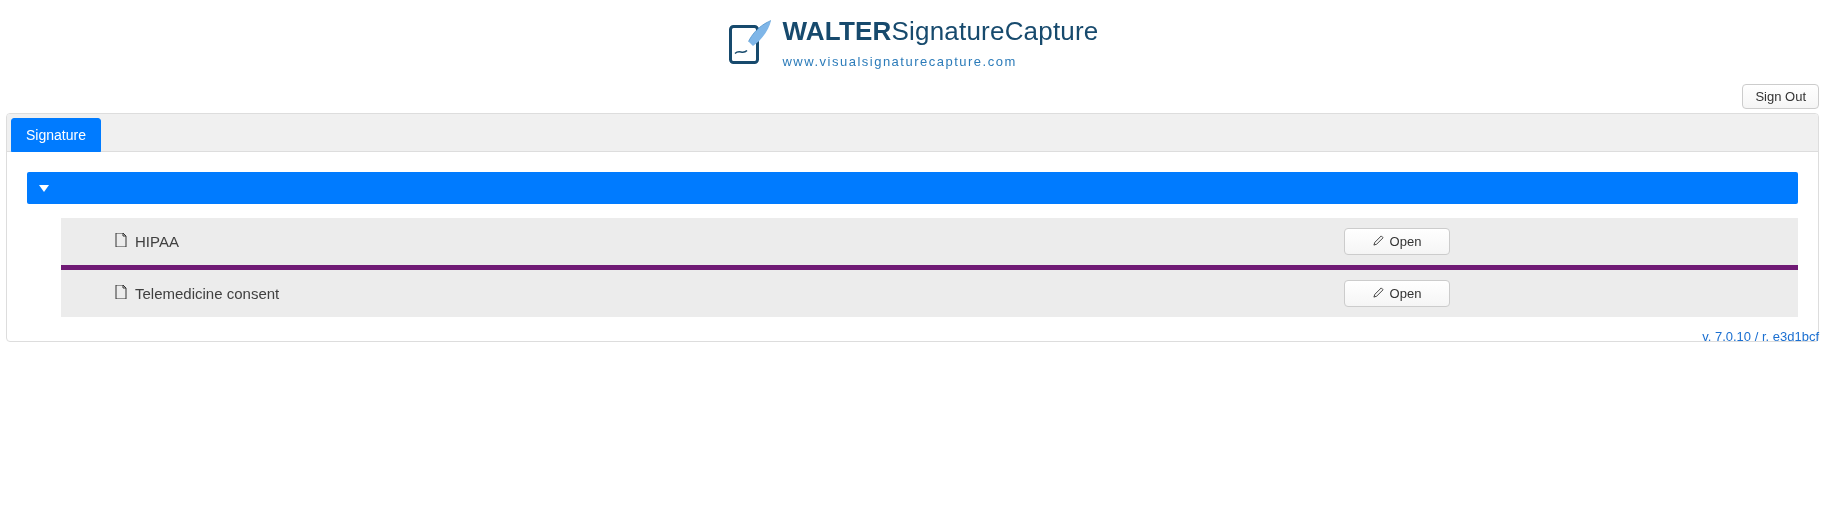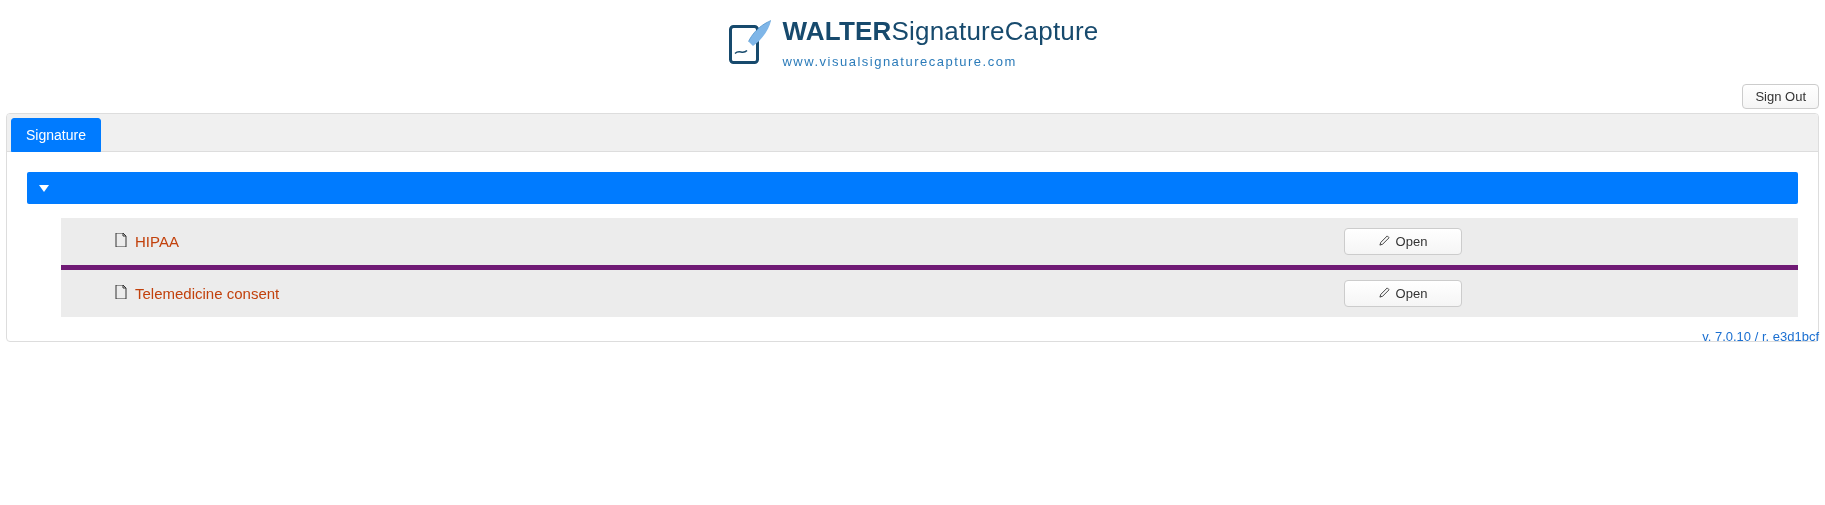--- a/index.html
+++ b/index.html
@@ -123,28 +123,28 @@
   }
   .doc-row:first-child { border-top: none; }
   .doc-left {
     display: flex;
     align-items: center;
     gap: 8px;
     flex: 0 0 auto;
     padding-left: 40px;
   }
   .doc-icon svg { width: 12px; height: 14px; }
-  .doc-name { font-size: 15px; color: #c2410c; }
+  .doc-name { font-size: 15px; color: #404040; }
   .doc-right {
     margin-left: auto;
     width: 440px;
     display: flex;
   }
   .open-btn {
-    width: 118px;
+    width: 106px;
     justify-content: center;
   }
   .pencil-icon svg { width: 11px; height: 11px; }
 
   .footer {
     text-align: center;
     padding: 16px 0 6px;
     font-size: 14px;
     color: #333;
     position: relative;

